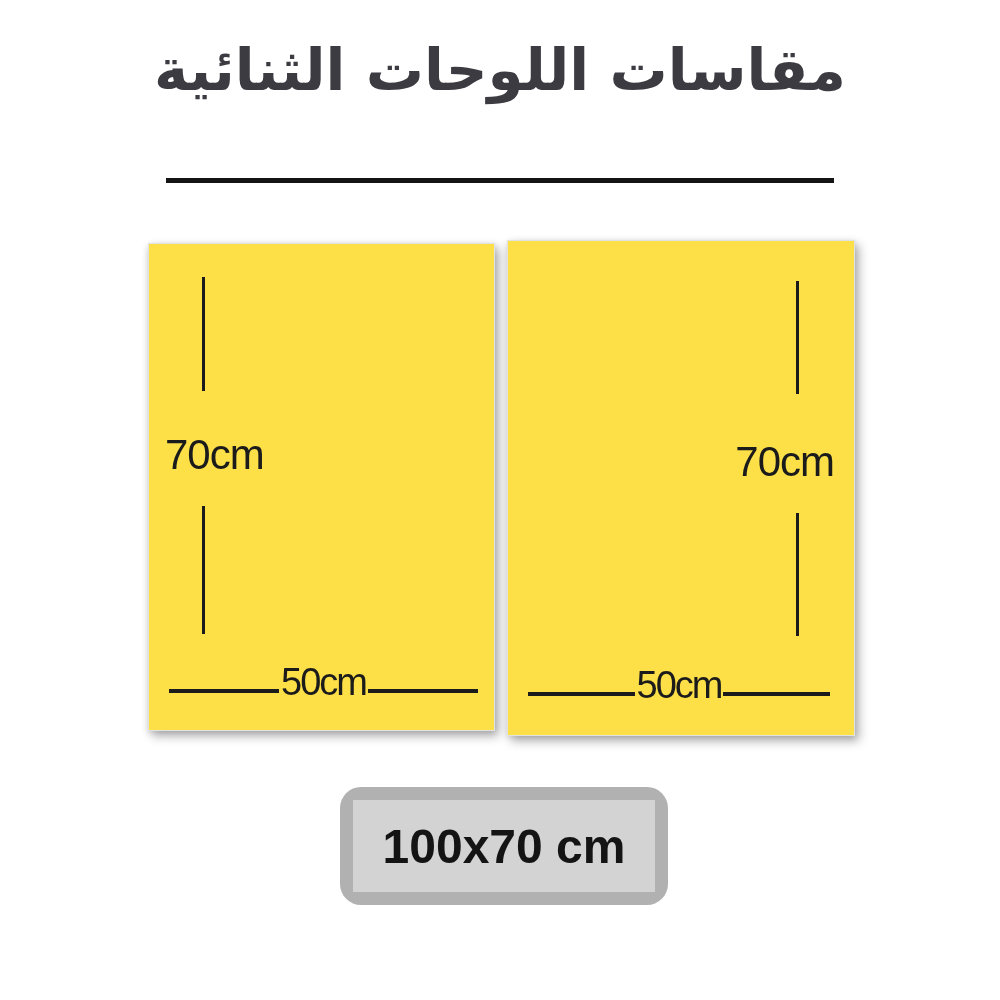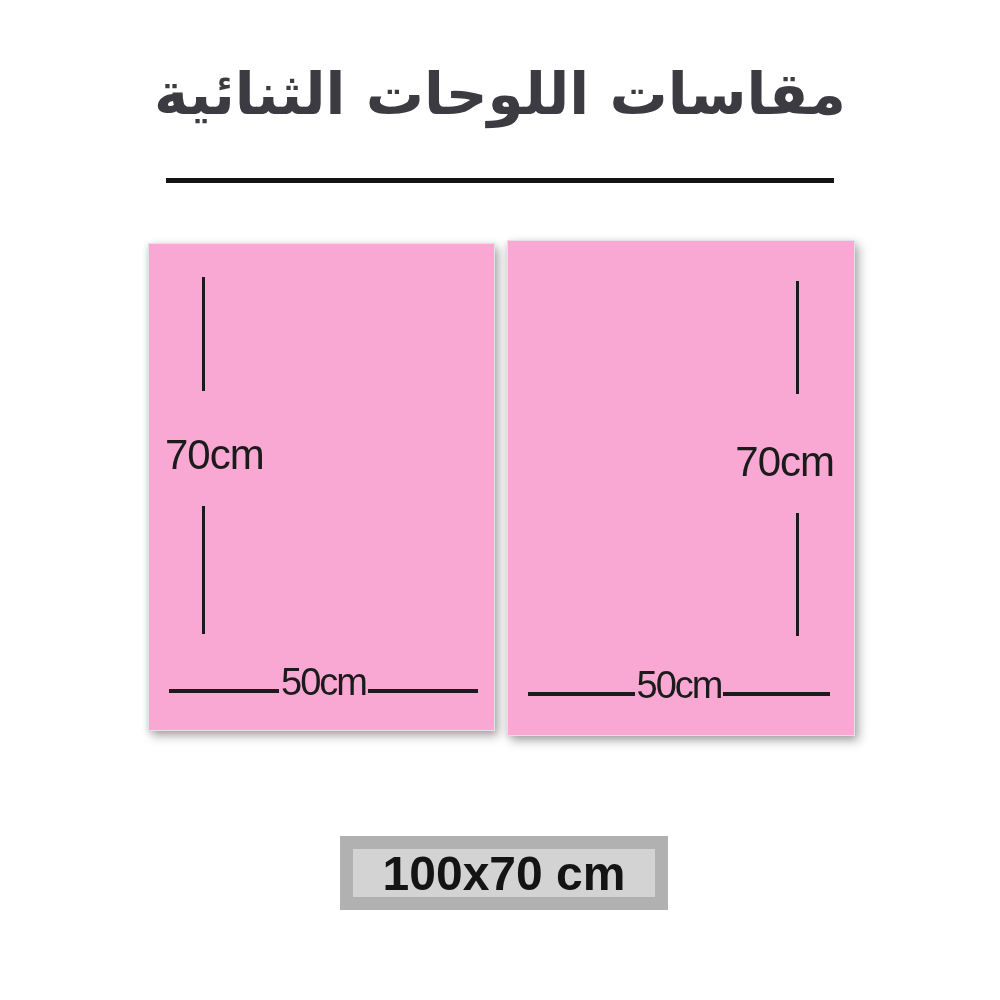--- a/index.html
+++ b/index.html
@@ -10,21 +10,21 @@
     position: relative;
     width: 1000px;
     height: 1000px;
     background: #ffffff;
     overflow: hidden;
   }
 
   
   .title {
     position: absolute;
-    top: 60px;
+    top: 36px;
     left: 0;
     width: 100%;
     text-align: center;
     direction: rtl;
     font-family: "DejaVu Sans", "Liberation Sans", sans-serif;
     font-size: 58px;
     font-weight: 800;
     color: #3b3b41;
     letter-spacing: 0px;
   }
@@ -49,21 +49,21 @@
     line-height: 0.85;
     color: #141414;
     letter-spacing: -2px;
     padding: 0 4px;
     font-family: "Liberation Sans", sans-serif;
   }
 
   
   .panel {
     position: absolute;
-    background: #f9a8d4;
+    background: #fde047;
     border: 1px solid #e2e2e2;
     box-shadow: 4px 5px 10px rgba(0,0,0,0.30), 0 2px 6px rgba(0,0,0,0.12);
   }
   .panel-left  { left: 148px; top: 243px; width: 347px; height: 488px; }
   .panel-right { left: 507px; top: 240px; width: 348px; height: 496px; }
 
   .vtick {
     position: absolute;
     width: 3px;
     background: #1b1b1b;
@@ -115,26 +115,27 @@
     color: #1b1b1b;
     padding: 0 2px;
     text-align: center;
   }
   .panel-right .bottom-dim { left: 20px; right: 24px; bottom: 34px; }
 
   
   .size-badge {
     position: absolute;
     left: 340px;
-    top: 836px;
+    top: 787px;
     width: 328px;
-    height: 74px;
+    height: 118px;
     background: #b1b1b1;
     padding: 13px;
     display: flex;
+    border-radius: 21px;
   }
   .size-badge .inner {
     flex: 1;
     background: #d3d3d3;
     display: flex;
     align-items: center;
     justify-content: center;
     font-size: 48px;
     font-weight: bold;
     color: #141414;

